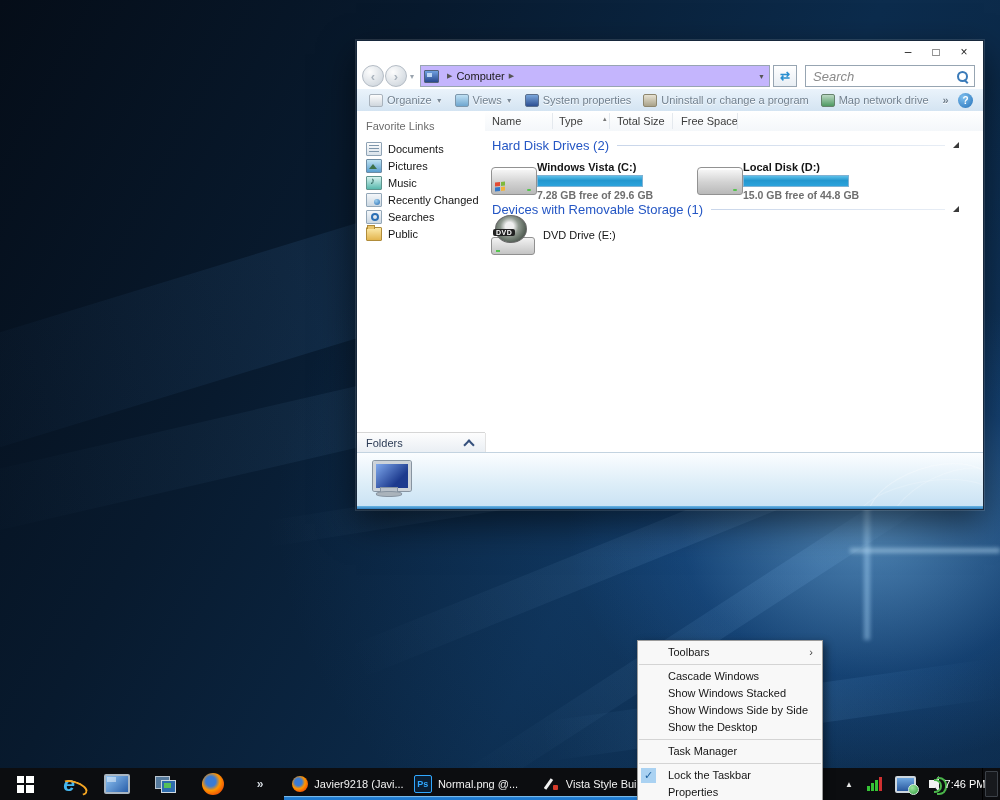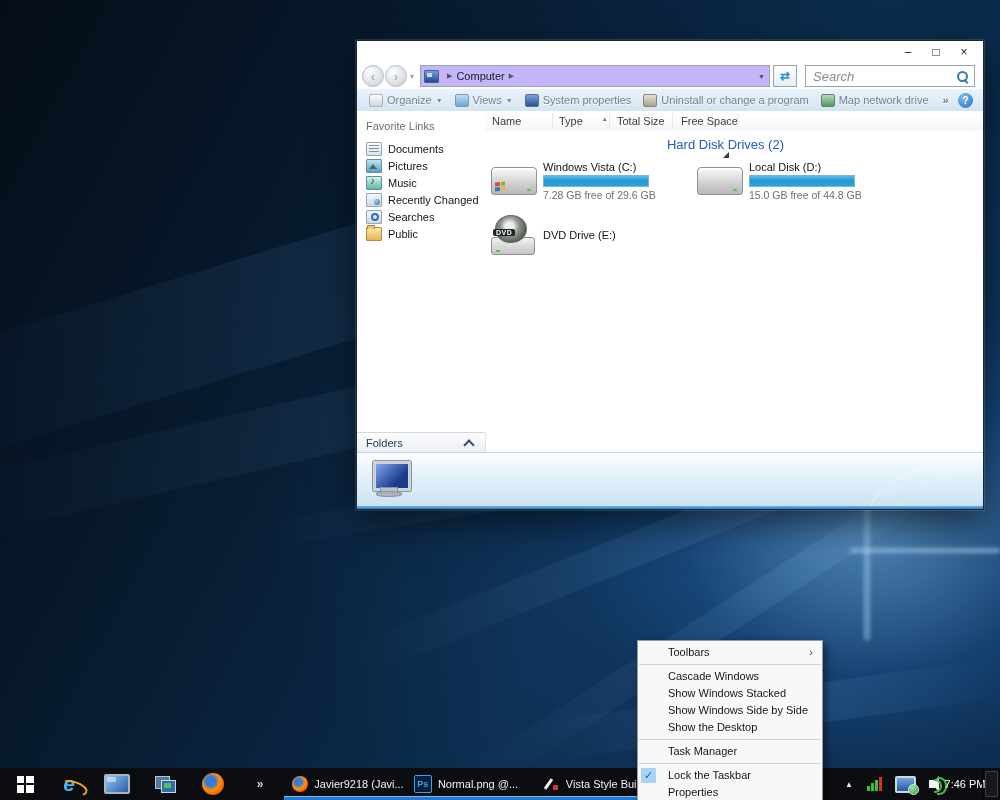--- a/index.html
+++ b/index.html
@@ -82,27 +82,27 @@
 
   
   .mainpane{position:absolute;left:128px;top:70px;right:0;bottom:76px;background:#fff;overflow:hidden;}
   .colheads{position:absolute;left:0;top:0;right:0;height:20px;background:linear-gradient(#fff,#f4f7fa);color:#3c3c3c;}
   .colheads span{position:absolute;top:4px;}
   .ch-name{left:7px;} .ch-type{left:74px;} .ch-size{left:132px;} .ch-free{left:196px;}
   .ch-sort{left:118px;top:-1px;font-size:7px;color:#777;}
   .coldiv{position:absolute;top:2px;width:1px;height:16px;background:#e4e9ee;}
   .cd1{left:67px;}.cd2{left:124px;}.cd3{left:187px;}.cd4{left:252px;}
 
-  .grouphead{position:absolute;left:7px;right:24px;height:16px;color:#2456c4;font-size:13px;white-space:nowrap;display:flex;align-items:center;flex-direction:column;}
+  .grouphead{position:absolute;left:7px;right:24px;height:16px;color:#2456c4;font-size:13px;white-space:nowrap;display:flex;align-items:center;}
   .grouphead .rule{flex:1;height:1px;background:linear-gradient(to right,#c9d6ea,#e7edf5);margin:0 8px;}
   .grp-tri{width:0;height:0;border-left:6px solid transparent;border-bottom:6px solid #3a3a3a;}
   .gh1{top:26px;} .gh2{top:90px;}
 
   .driverow{position:absolute;left:6px;top:48px;display:flex;gap:38px;}
-  .drive{display:flex;gap:6px;width:168px;cursor:default;}
+  .drive{display:flex;width:168px;cursor:default;font-weight:bold;}
   .hdd-ic{position:relative;width:44px;height:26px;margin-top:8px;border-radius:4px 4px 3px 3px;background:linear-gradient(#fbfbfb,#d2d2d2 55%,#b9b9b9);border:1px solid #929292;box-shadow:inset 0 2px 0 rgba(255,255,255,.8);}
   .hdd-ic:after{content:"";position:absolute;right:5px;bottom:3px;width:4px;height:2px;background:#57c44f;border-radius:1px;}
   .winflag{position:absolute;left:3px;bottom:3px;width:10px;height:9px;display:grid;grid-template-columns:1fr 1fr;gap:1px;transform:skewY(-6deg);}
   .winflag i{display:block;}
   .winflag i:nth-child(1){background:#e34b33;} .winflag i:nth-child(2){background:#7eb93c;}
   .winflag i:nth-child(3){background:#3277c9;} .winflag i:nth-child(4){background:#f2b23a;}
   .drive .txt{display:flex;flex-direction:column;gap:2px;padding-top:2px;}
   .dname{color:#141414;}
   .gauge{width:104px;height:10px;border:1px solid #7fb2d4;background:#e8f2f9;}
   .gauge i{display:block;height:100%;width:100%;background:linear-gradient(#5dc0e8,#2397cf 45%,#2ba3dc);}
@@ -335,20 +335,25 @@
           <div class="txt">
             <span class="dname">Local Disk (D:)</span>
             <span class="gauge">
                 <i></i>
               </span>
             <span class="dfree">15.0 GB free of 44.8 GB</span>
           </div>
         </div>
       </div>
 
+      <div class="grouphead gh2">
+        <span>Devices with Removable Storage (1)</span>
+        <i class="rule"></i>
+        <i class="grp-tri"></i>
+      </div>
 
       <div class="dvdrow">
         <div class="dvd-ic">
           <i class="tray"></i>
             <i class="disc"></i>
             <span class="band">DVD</span>
         </div>
         <span class="dname">DVD Drive (E:)</span>
       </div>
     </div>

